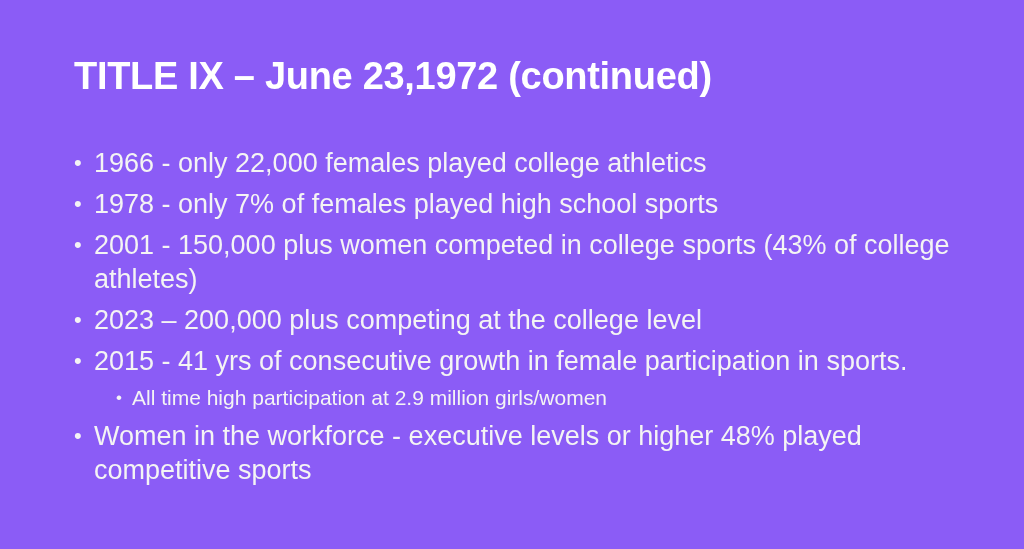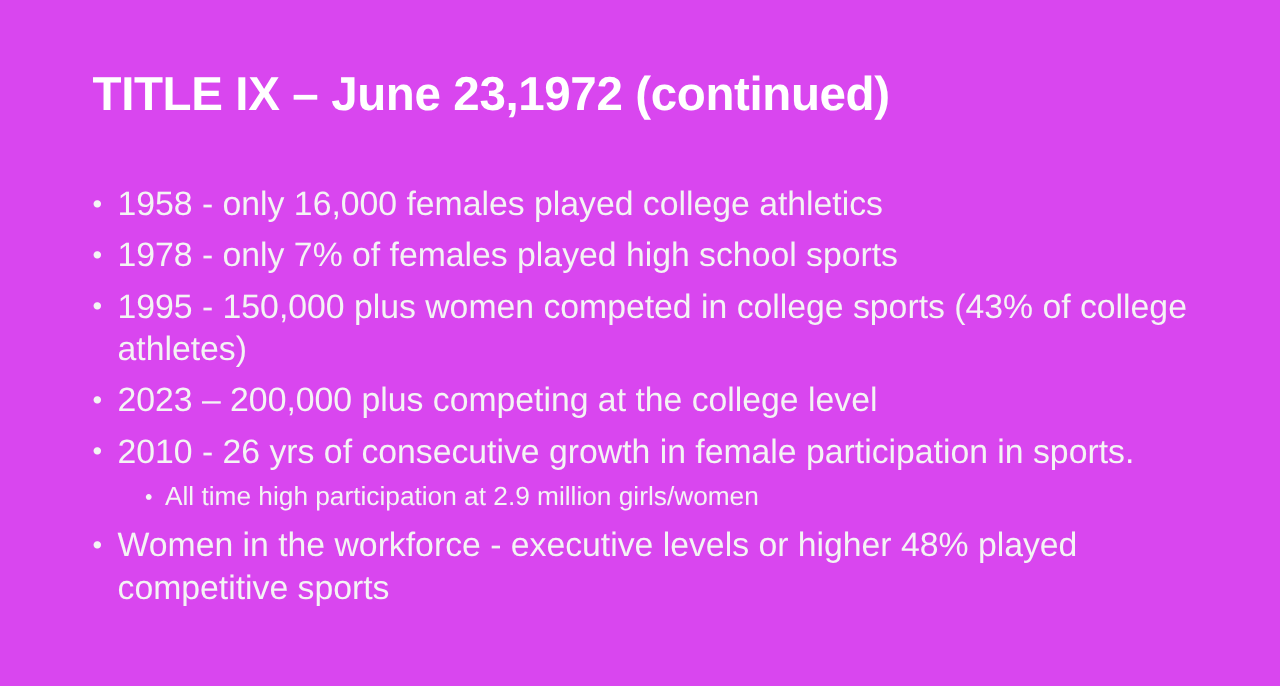--- a/index.html
+++ b/index.html
@@ -10,21 +10,21 @@
     width: 1024px;
     height: 549px;
     background: #262626;
     font-family: "Liberation Sans", sans-serif;
     overflow: hidden;
   }
   .slide {
     position: relative;
     width: 1024px;
     height: 549px;
-    background: #d946ef;
+    background: #8b5cf6;
     box-sizing: border-box;
   }
   .slide-title {
     position: absolute;
     left: 74px;
     top: 54px;
     width: 880px;
     font-size: 38px;
     font-weight: bold;
     color: #ffffff;
@@ -79,41 +79,41 @@
 <body>
 
 <div class="slide">
 
   <div class="slide-title">TITLE IX – June 23,1972 (continued)</div>
 
   <div class="body-list">
 
     <div class="bullet-row level-1">
       <span class="bullet-marker">•</span>
-      <span class="bullet-text">1958 - only 16,000 females played college athletics</span>
+      <span class="bullet-text">1966 - only 22,000 females played college athletics</span>
     </div>
 
     <div class="bullet-row level-1">
       <span class="bullet-marker">•</span>
       <span class="bullet-text">1978 - only 7% of females played high school sports</span>
     </div>
 
     <div class="bullet-row level-1">
       <span class="bullet-marker">•</span>
-      <span class="bullet-text">1995 - 150,000 plus women competed in college sports (43% of college athletes)</span>
+      <span class="bullet-text">2001 - 150,000 plus women competed in college sports (43% of college athletes)</span>
     </div>
 
     <div class="bullet-row level-1">
       <span class="bullet-marker">•</span>
       <span class="bullet-text">2023 – 200,000 plus competing at the college level</span>
     </div>
 
     <div class="bullet-row level-1">
       <span class="bullet-marker">•</span>
-      <span class="bullet-text">2010 - 26 yrs of consecutive growth in female participation in sports.</span>
+      <span class="bullet-text">2015 - 41 yrs of consecutive growth in female participation in sports.</span>
     </div>
 
     <div class="bullet-row level-2">
       <span class="bullet-marker">•</span>
       <span class="bullet-text">All time high participation at 2.9 million girls/women</span>
     </div>
 
     <div class="bullet-row level-1">
       <span class="bullet-marker">•</span>
       <span class="bullet-text">Women in the workforce - executive levels or higher 48% played competitive sports</span>

